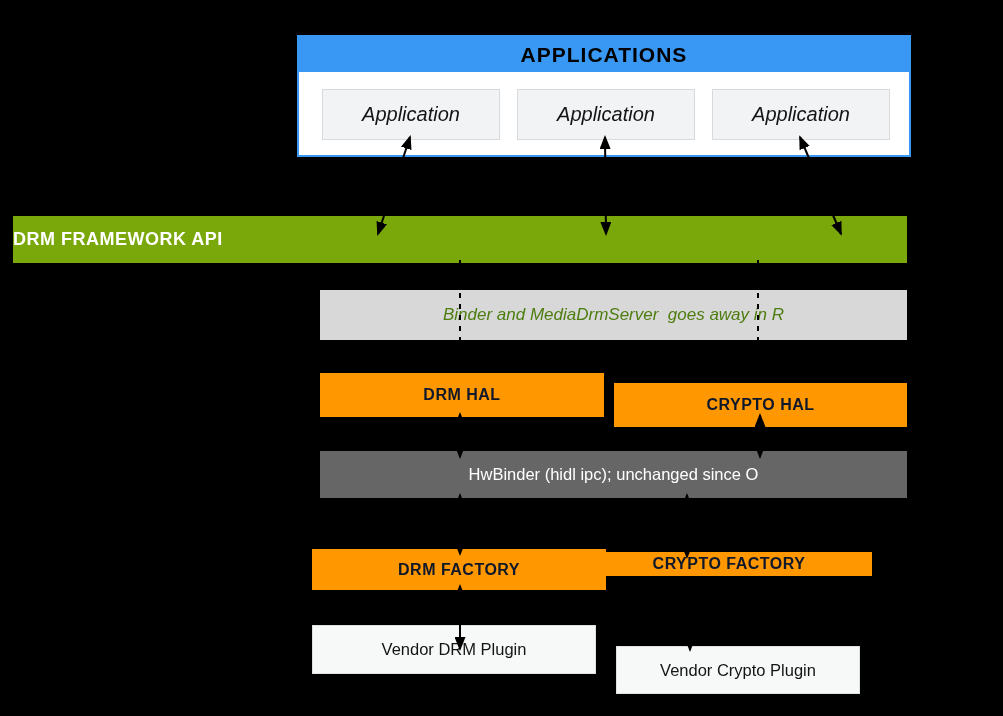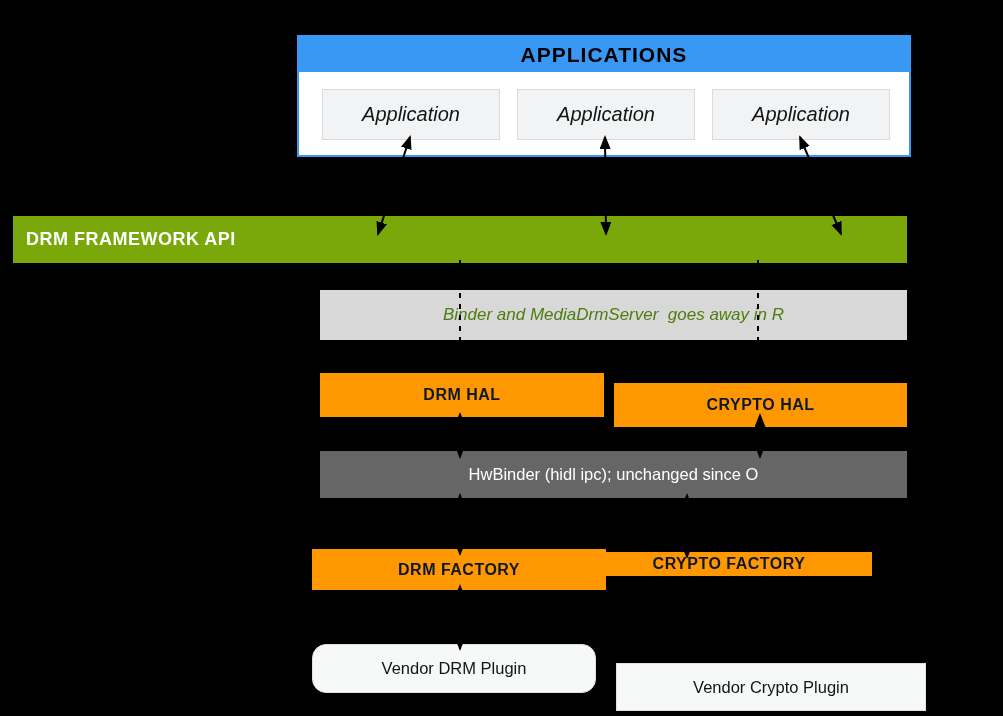--- a/index.html
+++ b/index.html
@@ -13,33 +13,33 @@
   
   .apps-container{left:297px;top:35px;width:614px;height:122px;background:#fff;border:2px solid var(--blue,#3898F3);}
   .apps-header{position:absolute;left:0;top:0;right:0;height:35px;background:var(--blue,#3898F3);
     color:#000000;font-size:21px;font-weight:600;letter-spacing:1px;display:flex;align-items:center;justify-content:center;}
   .app-box{position:absolute;top:52px;width:176px;height:49px;background:var(--box-bg,#F1F3F4);
     border:1px solid #D7DBDD;display:flex;align-items:center;justify-content:center;
     font-size:20px;color:#141414;font-style:italic;}
 
   
   .green-bar{left:13px;top:216px;width:894px;height:47px;background:var(--green,#7AA80A);
-    display:flex;align-items:center;padding-left:13px;color:#fff;font-size:18px;font-weight:600;letter-spacing:.5px;}
+    display:flex;align-items:center;color:#fff;font-size:18px;font-weight:600;letter-spacing:.5px;}
   .binder-bar{left:320px;top:290px;width:587px;height:50px;background:var(--light-gray,#D8D8D8);
     color:#4d7c0f;font-size:17px;font-style:italic;white-space:pre;}
   .orange{background:var(--orange,#FF9800);color:#0f172a;font-size:16px;font-weight:600;letter-spacing:.5px;}
   .drm-hal{left:320px;top:373px;width:284px;height:44px;}
   .crypto-hal{left:614px;top:383px;width:293px;height:44px;}
   .hwbinder{left:320px;top:451px;width:587px;height:47px;background:var(--dark-gray,#666666);
     color:#fff;font-size:16.5px;}
   .drm-factory{left:312px;top:549px;width:294px;height:41px;}
   .crypto-factory{left:586px;top:552px;width:286px;height:24px;}
   .plugin{background:var(--plugin-bg,#F7F8F8);border:1px solid #DDE1E1;color:#141414;font-size:16.5px;}
-  .vendor-drm{left:312px;top:644px;width:284px;height:49px;border-radius:14px;}
-  .vendor-crypto{left:616px;top:646px;width:310px;height:48px;margin-top:17px;}
+  .vendor-drm{left:312px;top:625px;width:284px;height:49px;}
+  .vendor-crypto{left:616px;top:646px;width:244px;height:48px;}
 
   .connectors{position:absolute;left:0;top:0;width:1003px;height:716px;pointer-events:none;z-index:5;}
 </style>
 </head>
 <body>
 
 <div class="stage">
 
   <div class="abs apps-container">
     <div class="apps-header">APPLICATIONS</div>

